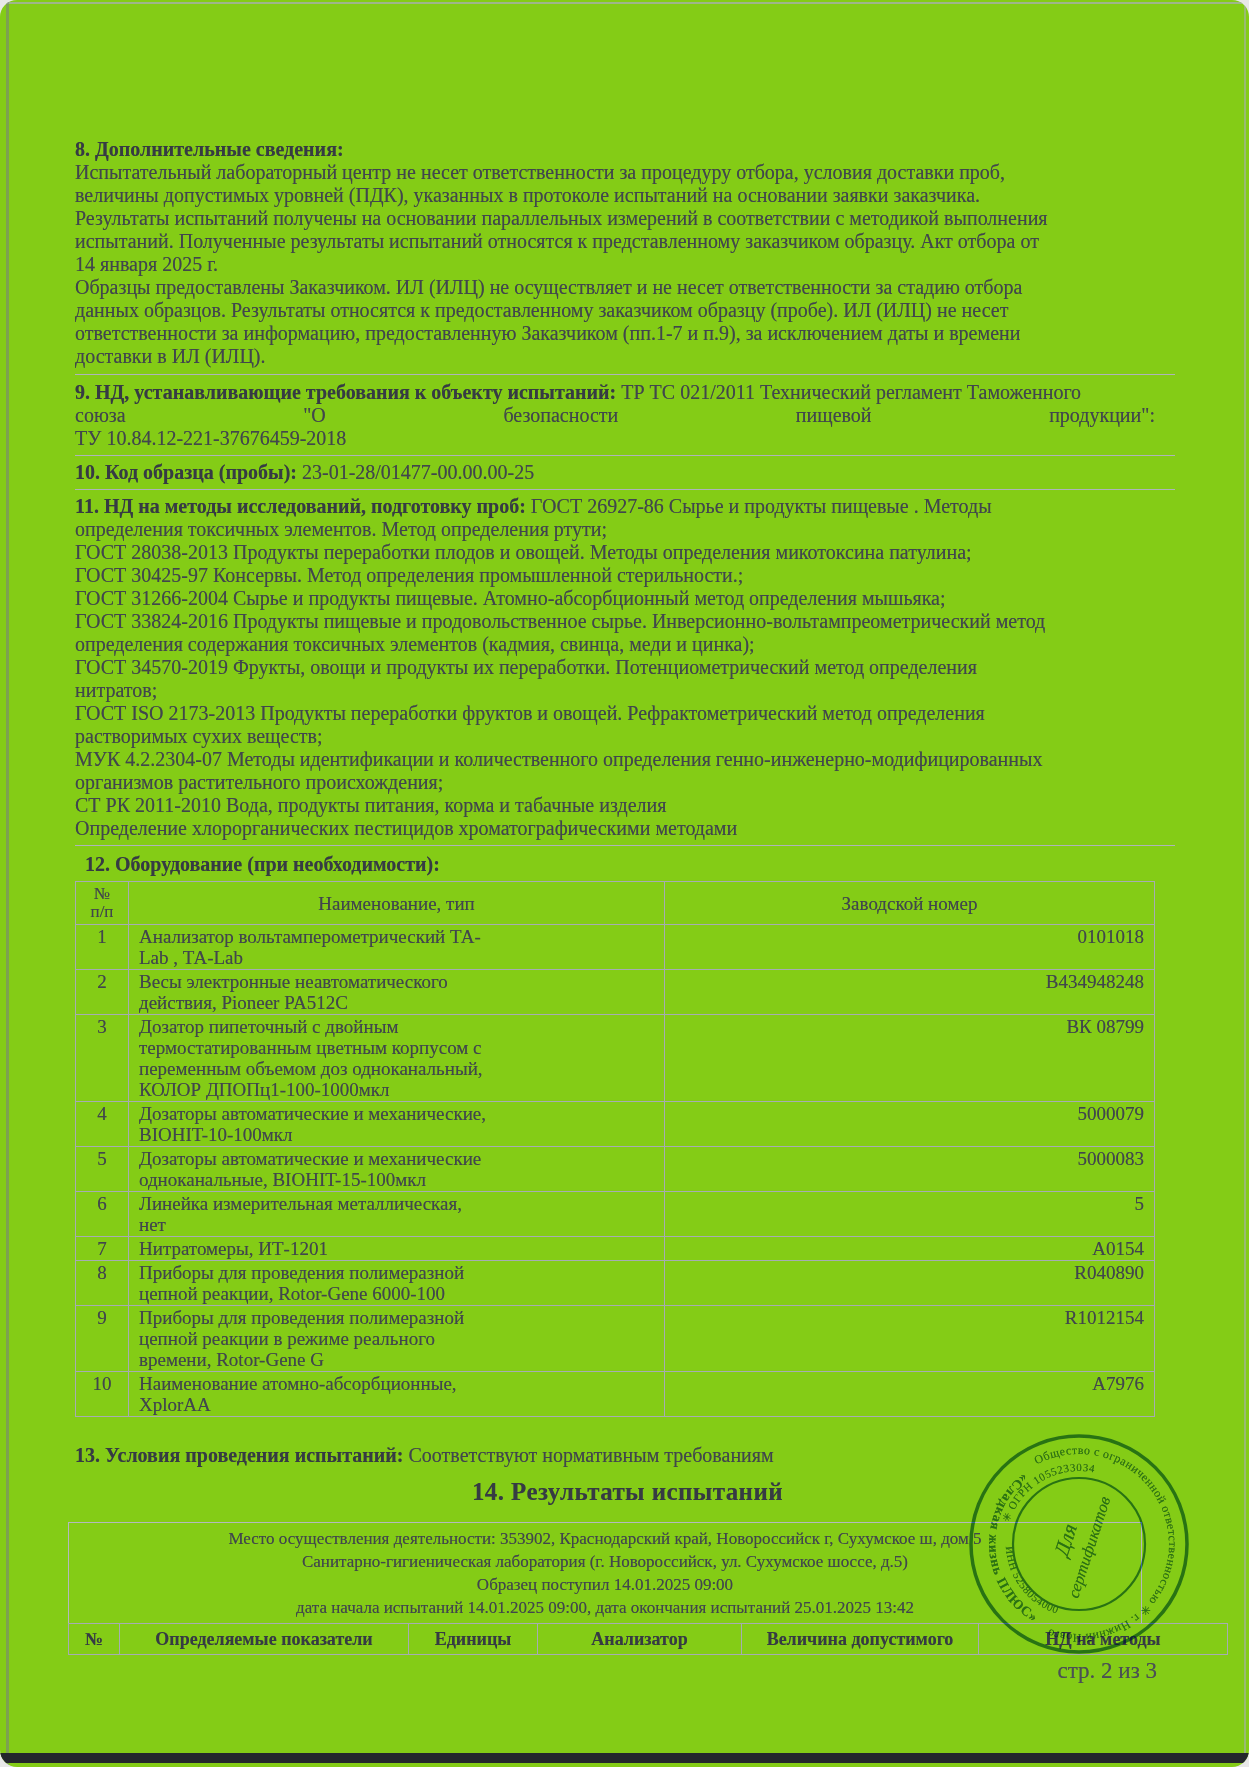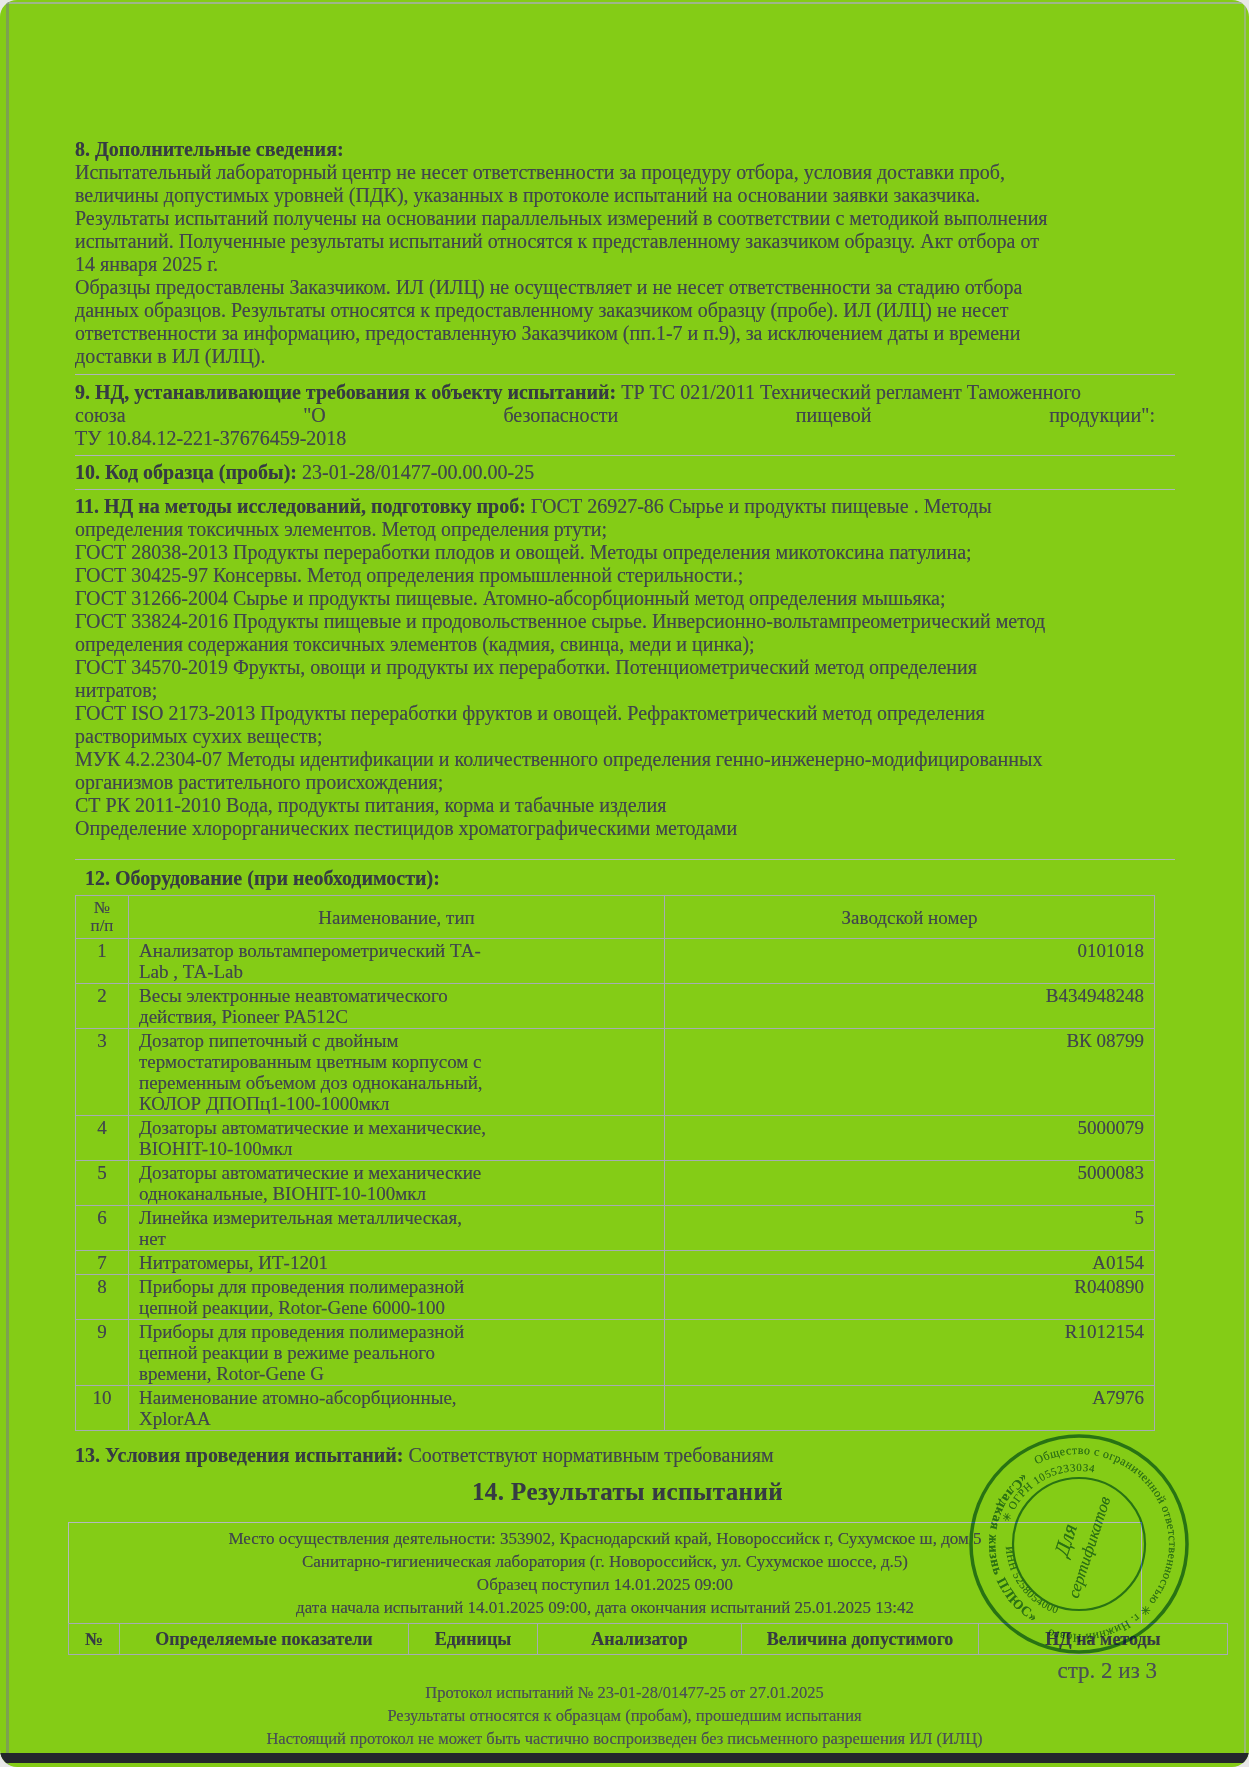--- a/index.html
+++ b/index.html
@@ -16,21 +16,21 @@
   .edge-right{position:absolute;top:0;bottom:0;right:3px;width:2px;background:#a7adb3;opacity:.6;}
   .edge-bottom{position:absolute;left:0;right:0;bottom:4px;height:10px;background:#24272c;}
   .content{position:absolute;left:75px;top:138px;width:1100px;font-size:20px;line-height:23px;}
   .b{font-weight:bold;color:#363b43;}
   .line{white-space:nowrap;}
   .sec{border-bottom:1px solid #aeb4ba;}
   .sec8{padding-bottom:6px;}
   .sec9{padding-top:6px;padding-bottom:5px;}
   .just{white-space:normal;text-align:justify;text-align-last:justify;width:1080px;}
   .sec10{padding-top:5px;padding-bottom:5px;}
-  .sec11{padding-top:5px;padding-bottom:19px;}
+  .sec11{padding-top:5px;padding-bottom:5px;}
   .sec12h{padding-top:7px;padding-left:10px;}
   table.equip{border-collapse:collapse;margin-top:5px;width:1042px;table-layout:fixed;}
   table.equip td,table.equip th{
     border:1px solid #a6acb2;font-weight:normal;font-size:19px;line-height:21px;
     padding:1px 10px;vertical-align:top;
   }
   .col-n{width:40px;text-align:center;}
   .col-name{width:523px;}
   .col-serial{width:477px;text-align:right;}
   table.equip th{text-align:center;vertical-align:middle;padding:3px 6px;}
@@ -148,21 +148,21 @@
       </tr>
       <tr>
         <td class="col-n">4</td>
         <td class="name">Дозаторы автоматические и механические,
 BIOHIT-10-100мкл</td>
         <td class="col-serial">5000079</td>
       </tr>
       <tr>
         <td class="col-n">5</td>
         <td class="name">Дозаторы автоматические и механические
-одноканальные, BIOHIT-10-100мкл</td>
+одноканальные, BIOHIT-15-100мкл</td>
         <td class="col-serial">5000083</td>
       </tr>
       <tr>
         <td class="col-n">6</td>
         <td class="name">Линейка измерительная металлическая,
 нет</td>
         <td class="col-serial">5</td>
       </tr>
       <tr>
         <td class="col-n">7</td>
@@ -213,25 +213,20 @@
         <th style="width:195px">Анализатор</th>
         <th style="width:228px">Величина допустимого</th>
         <th style="width:240px">НД на методы</th>
       </tr>
     </tbody>
       </table>
   </div>
 
   <div class="page-note">стр. 2 из 3</div>
 
-  <div class="footer">
-    <div>Протокол испытаний № 23-01-28/01477-25 от 27.01.2025</div>
-    <div>Результаты относятся к образцам (пробам), прошедшим испытания</div>
-    <div>Настоящий протокол не может быть частично воспроизведен без письменного разрешения ИЛ (ИЛЦ)</div>
-  </div>
 
   <svg class="stamp" viewBox="0 0 226 226">
     <g fill="none" stroke="#2e7cd0">
       <circle cx="113" cy="113" r="108" stroke-width="3.5"></circle>
       <circle cx="113" cy="113" r="66" stroke-width="2.2"></circle>
     </g>
     <defs>
       <path id="arc-main" d="M 70.7,33.5 A 90,90 0 1 1 82.2,197.6"></path>
       <path id="arc-left" d="M 57.6,42.1 A 90,90 0 0 0 89.7,199.9"></path>
       <path id="arc-ogrn" d="M 43.2,91.7 A 73,73 0 0 1 125.7,41.1"></path>

